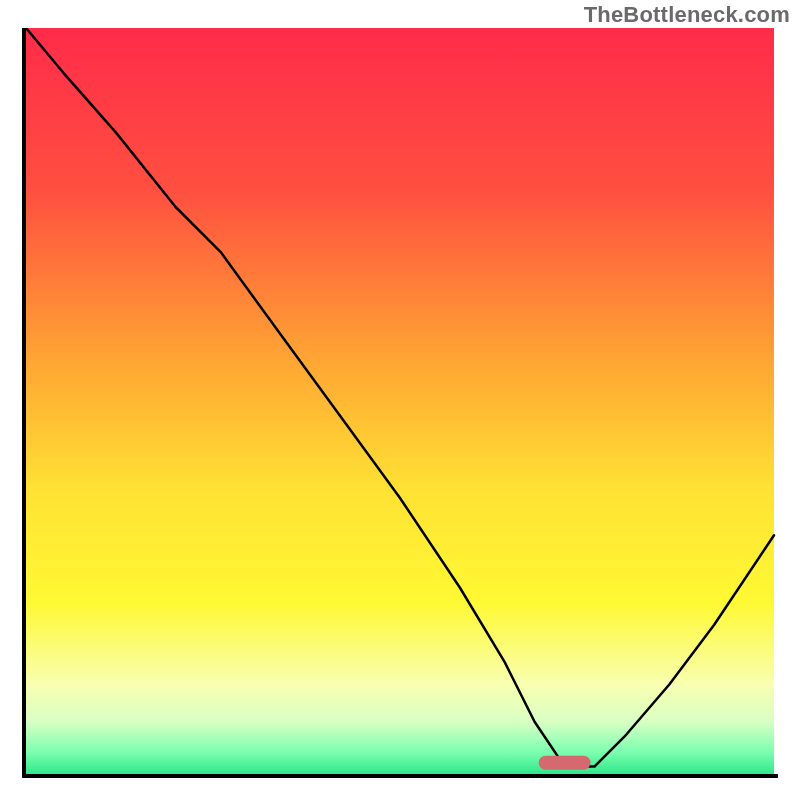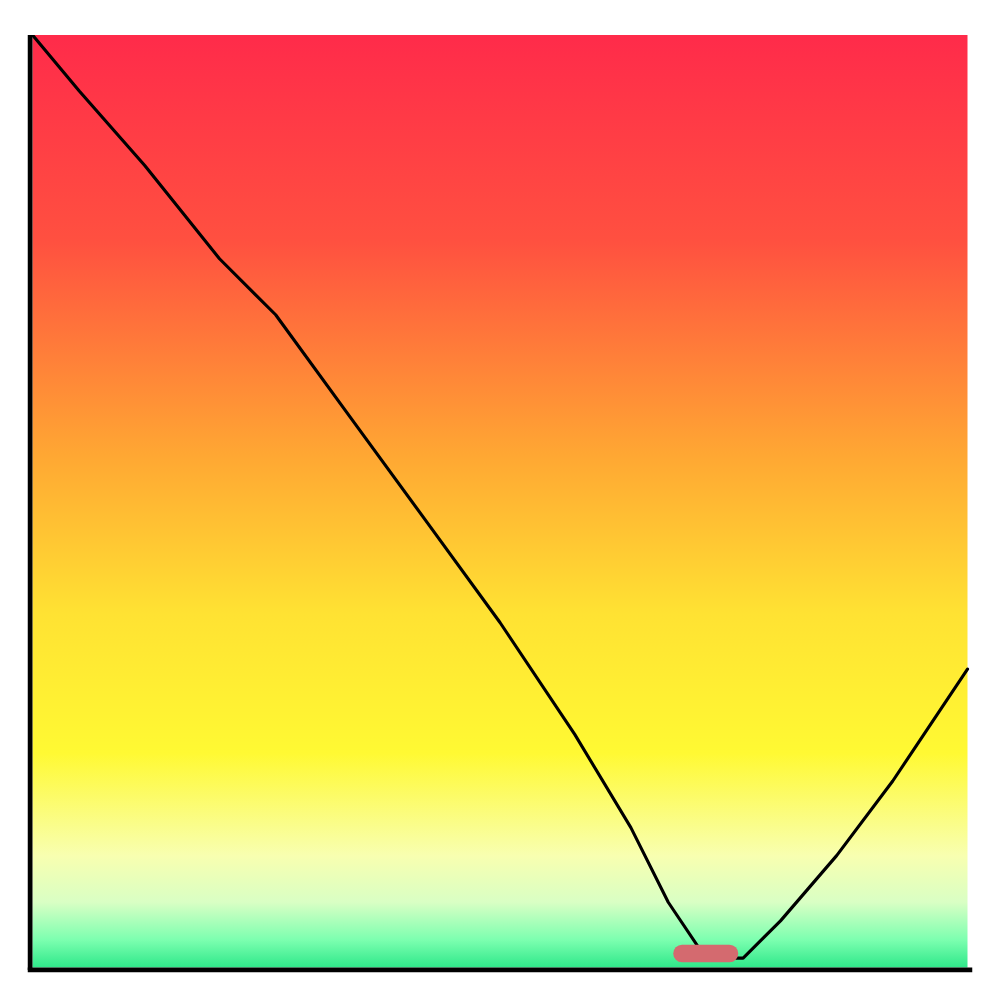--- a/index.html
+++ b/index.html
@@ -58,20 +58,21 @@
   }
   .marker-pill {
     fill: #d46a6f;
     stroke: none;
   }
 </style>
 </head>
 <body>
 
 <div class="container">
+  <div class="watermark">TheBottleneck.com</div>
 
   <div class="plot-area">
     <svg class="gradient-fill" width="756" height="750" viewBox="0 0 756 750">
       <defs>
         <linearGradient id="bgGrad" x1="0" y1="0" x2="0" y2="1">
         <stop offset="0%" stop-color="#ff2b4a"></stop>
             <stop offset="22%" stop-color="#ff5040"></stop>
             <stop offset="45%" stop-color="#ffa733"></stop>
             <stop offset="62%" stop-color="#ffe233"></stop>
             <stop offset="77%" stop-color="#fff933"></stop>

